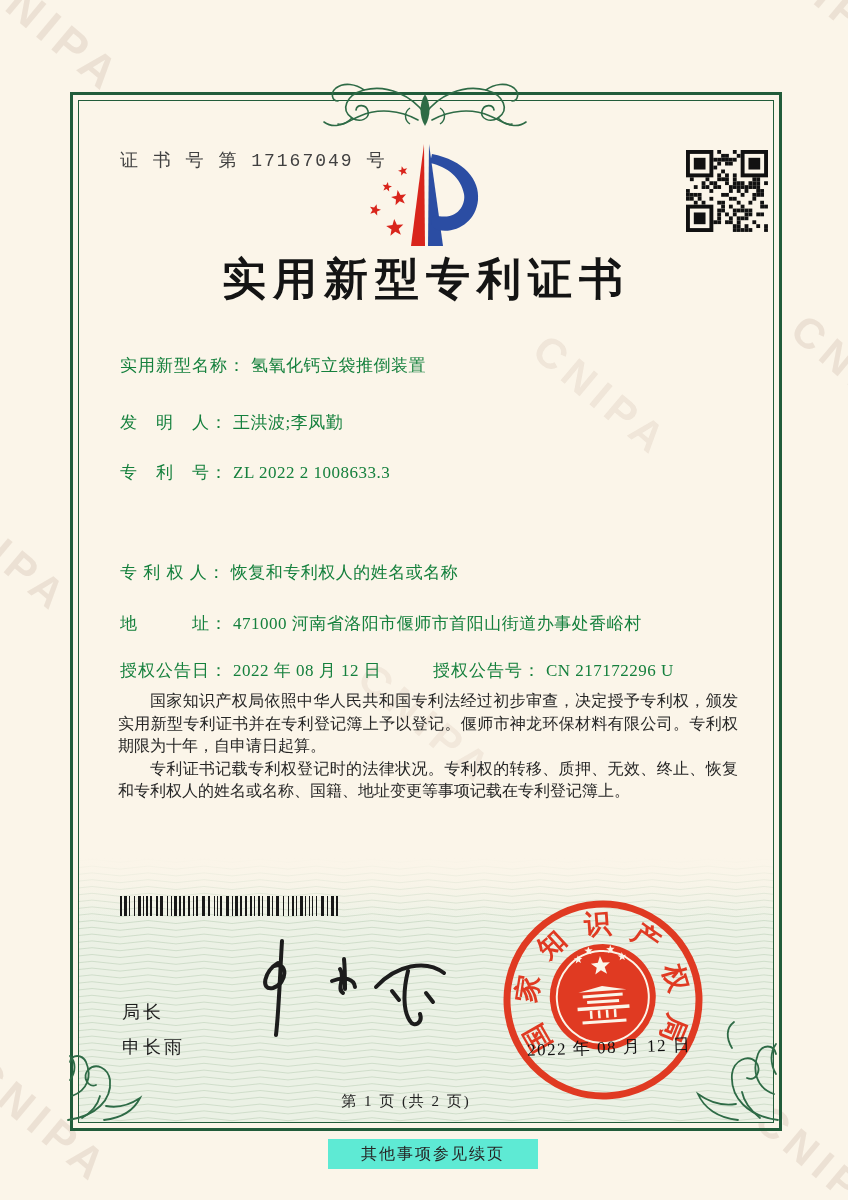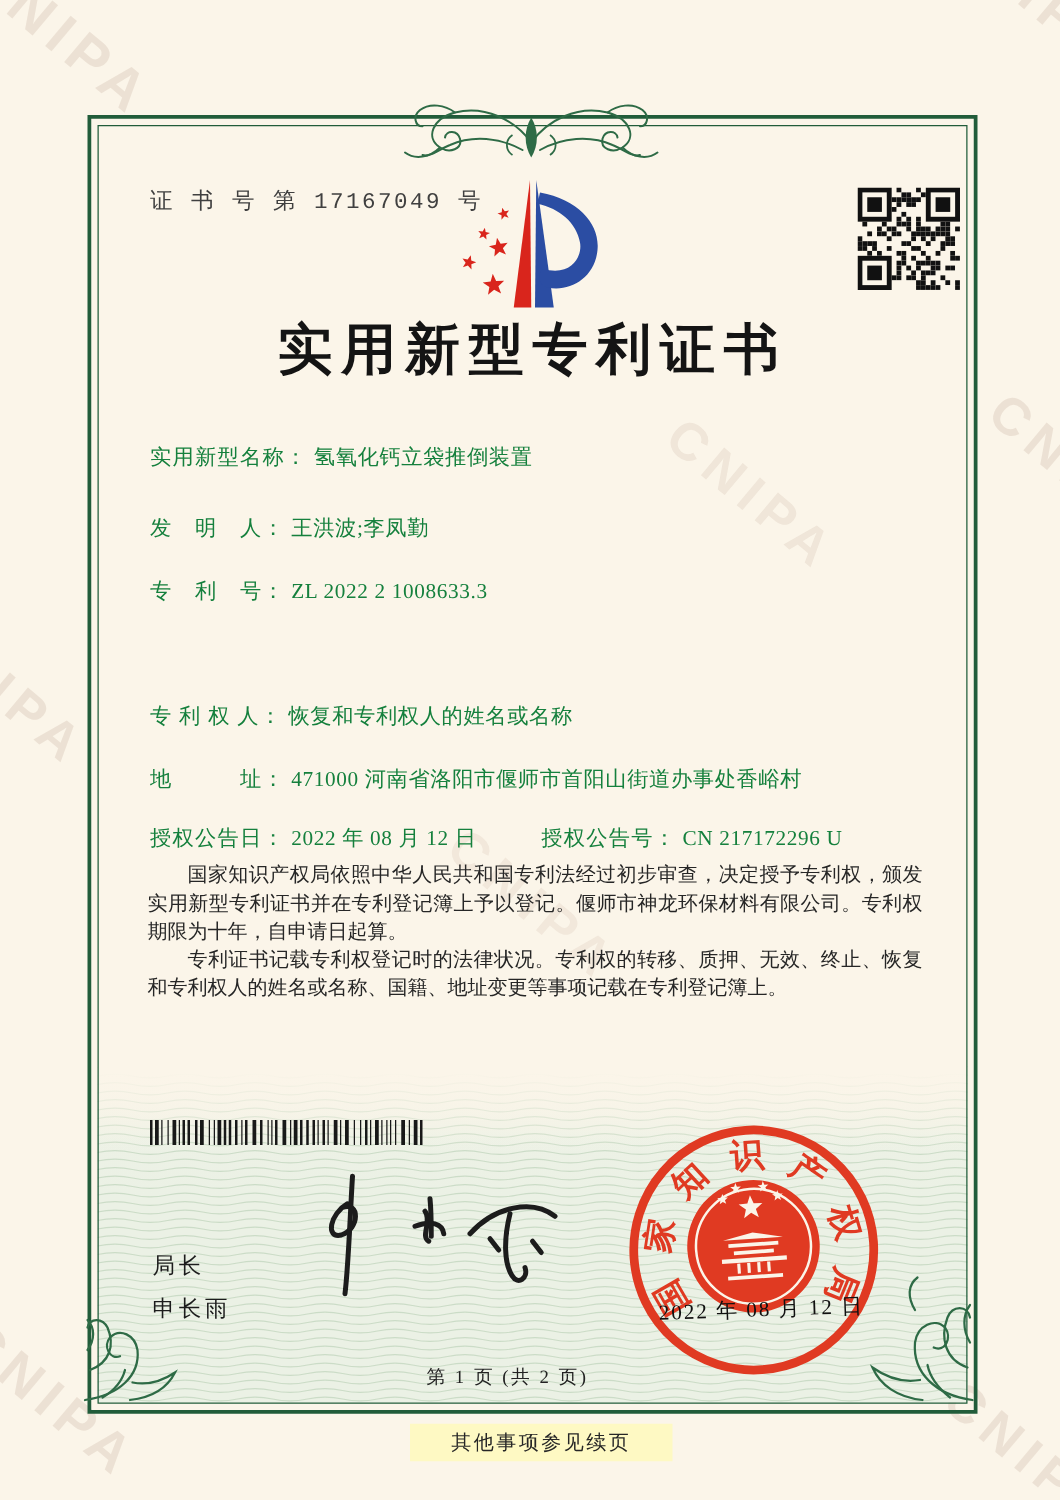--- a/index.html
+++ b/index.html
@@ -40,21 +40,21 @@
   .duty{position:absolute;left:122px;font-size:18px;color:#1c1c1c;letter-spacing:3px;margin-top:32px;}
   .sig{position:absolute;left:248px;top:933px;}
 
   .seal-wrap{position:absolute;left:497px;top:894px;width:212px;height:212px;transform:rotate(-4deg);}
   .seal-date{position:absolute;left:527px;top:1036px;font-size:17px;color:#101010;
       letter-spacing:1.5px;transform:rotate(-2deg);z-index:6;white-space:nowrap;}
 
   .footer-page{position:absolute;left:50px;top:1092px;width:712px;text-align:center;
       font-size:15px;color:#222;letter-spacing:2px;}
   .cont-note{position:absolute;left:328px;top:1139px;width:210px;height:30px;
-      background:#fef9c3;display:flex;align-items:center;justify-content:center;
+      background:#5eead4;display:flex;align-items:center;justify-content:center;
       font-size:16px;color:#262626;letter-spacing:2px;}
 
   .orn{position:absolute;pointer-events:none;}
   .logo{position:absolute;left:366px;top:140px;}
   .qr{position:absolute;left:686px;top:150px;}
 </style>
 </head>
 <body>
 
 <div class="page">

